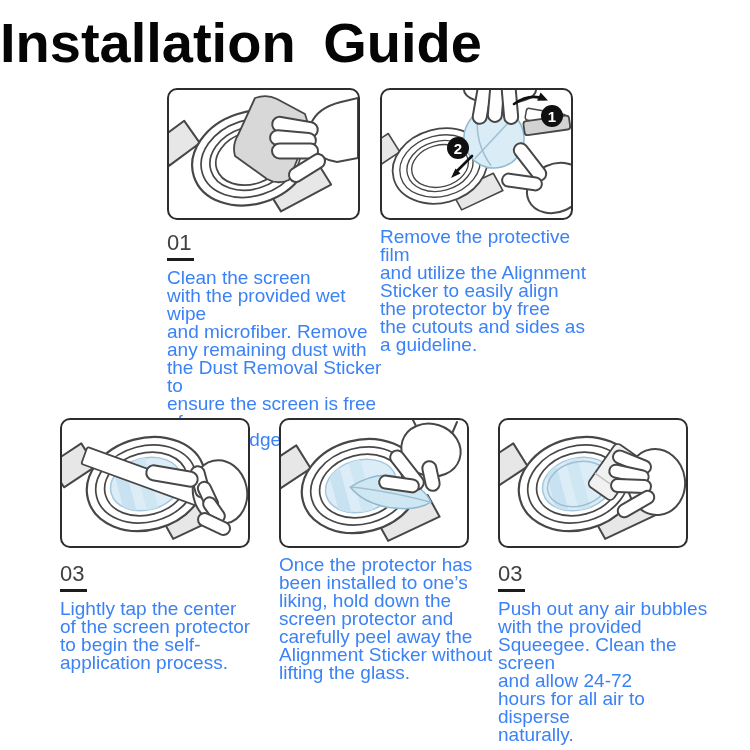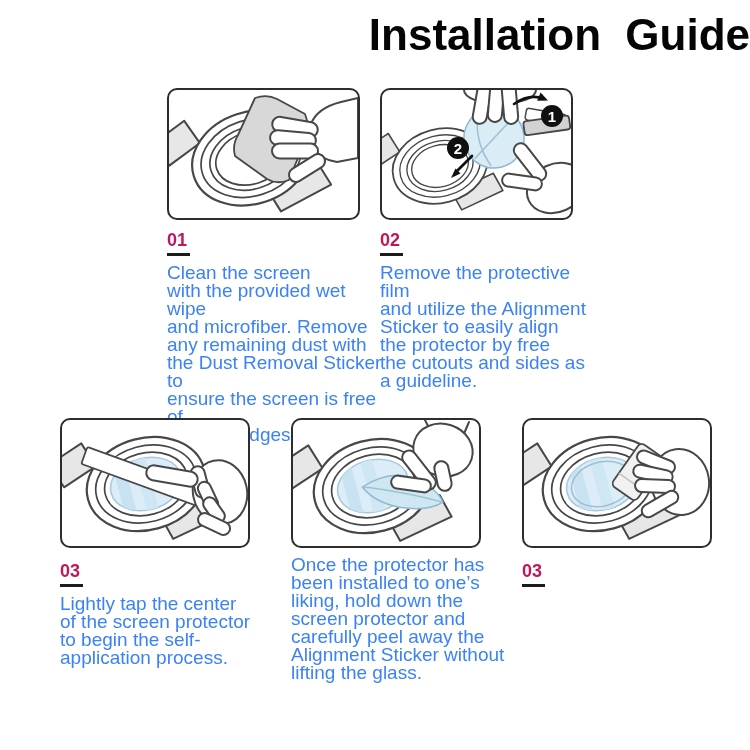--- a/index.html
+++ b/index.html
@@ -1,35 +1,35 @@
 <!DOCTYPE html>
 <html><head>
 <meta charset="utf-8">
 <style>
   html,body{margin:0;padding:0;}
   body{
     width:750px;height:750px;position:relative;background:#ffffff;
     font-family:"Liberation Sans","DejaVu Sans",sans-serif;overflow:hidden;
   }
   .page-title{
-    position:absolute;left:0;right:0;top:10px;margin:0;text-align:right;
-    font-size:44px;font-weight:700;color:#050505;letter-spacing:0px;word-spacing:12px;
+    position:absolute;left:0;right:0;top:10px;margin:0;text-align:left;
+    font-size:56px;font-weight:700;color:#050505;letter-spacing:0px;word-spacing:12px;
   }
   .row{position:absolute;display:flex;}
   .row-1{left:167px;top:88px;gap:20px;}
-  .row-2{left:60px;top:418px;gap:41px;}
+  .row-2{left:60px;top:418px;gap:29px;}
   .step{width:193px;}
   .row-2 .step{width:190px;}
   .figbox{
     width:100%;height:132px;border:2px solid #2d2d2d;border-radius:10px;
     box-sizing:border-box;background:#fff;overflow:hidden;
   }
   .row-2 .figbox{height:130px;}
   .figbox svg{display:block;width:100%;height:100%;}
-  .stepnum{margin-top:10px;font-size:18px;font-weight:700;color:#be185d;}
+  .stepnum{margin-top:10px;font-size:22px;font-weight:400;color:#404040;}
   .row-2 .stepnum{margin-top:13px;}
   .stepnum span{display:inline-block;border-bottom:3px solid #1c1c1c;padding:0 3px 2px 0;}
   .steptext{
     margin:8px 0 0 0;font-size:19px;line-height:18px;color:#3b82f6;
     white-space:pre-line;width:220px;
   }
   
   .case{fill:#ffffff;stroke:#474747;stroke-width:2.2;}
   .ring{fill:#ffffff;stroke:#474747;stroke-width:1.7;}
   .strap{fill:#e7e7e7;stroke:#474747;stroke-width:2;stroke-linejoin:round;}
@@ -126,21 +126,20 @@
           <text class="badge-num" x="170" y="31.5">1</text>
         </g>
         <g>
           <circle class="badge" cx="76" cy="58" r="11"></circle>
           <text class="badge-num" x="76" y="63.5">2</text>
           <path class="arrow" d="M90,66 L74,82"></path>
           <polygon class="ah" points="69,88 78.5,83.5 73.5,78.5"></polygon>
         </g>
       </svg>
     </div>
-    <div class="stepnum"><span>02</span></div>
     <p class="steptext">Remove the protective film
 and utilize the Alignment
 Sticker to easily align
 the protector by free
 the cutouts and sides as
 a guideline.</p>
   </section>
 
 </div>
 
@@ -263,15 +262,21 @@
         <g class="hand">
           <ellipse rx="29" ry="33" transform="translate(156,62) rotate(-8)"></ellipse>
           <rect x="-20" y="-6.5" width="40" height="13" rx="6.5" transform="translate(132,42) rotate(22)"></rect>
           <rect x="-20" y="-6.5" width="40" height="13" rx="6.5" transform="translate(129,54) rotate(12)"></rect>
           <rect x="-20" y="-6.5" width="40" height="13" rx="6.5" transform="translate(131,66) rotate(2)"></rect>
           <rect x="-20" y="-6.5" width="40" height="13" rx="6.5" transform="translate(136,84) rotate(-30)"></rect>
         </g>
       </svg>
     </div>
     <div class="stepnum"><span>03</span></div>
+    <p class="steptext">Push out any air bubbles
+with the provided
+Squeegee. Clean the screen
+and allow 24-72
+hours for all air to disperse
+naturally.</p>
   </section>
 
 </div>
 
 </body></html>

